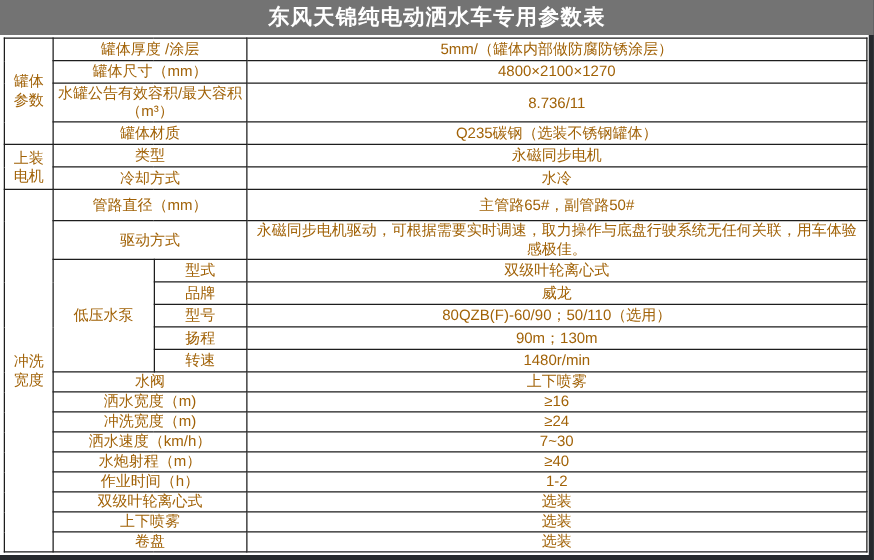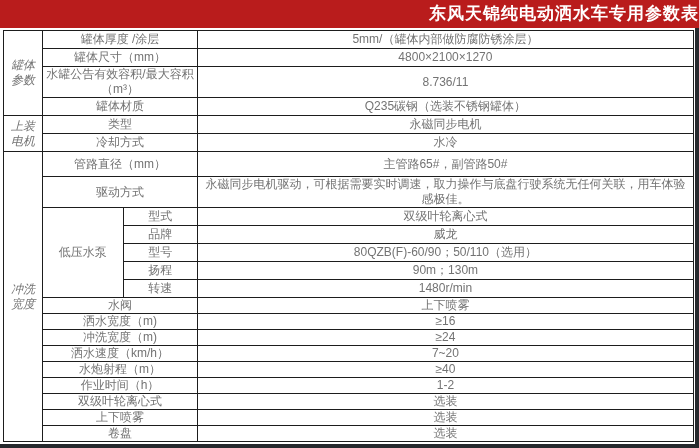--- a/index.html
+++ b/index.html
@@ -4,49 +4,49 @@
 <style>
   html, body { margin:0; padding:0; }
   body {
     width:699px; height:448px; overflow:hidden;
     background:#26292d;
     font-family:"Liberation Sans","DejaVu Sans",sans-serif;
   }
   .page { position:relative; width:699px; height:448px; background:#26292d; }
   .title-bar {
     position:absolute; top:0; left:0; width:699px; height:28px;
-    background:#b91c1c; color:#ffffff;
-    font-size:17px; font-weight:bold; line-height:28px; text-align:right;
+    background:#737373; color:#ffffff;
+    font-size:17px; font-weight:bold; line-height:28px; text-align:center;
     letter-spacing:1px;
   }
   .content {
     position:absolute; top:28px; left:0; width:695px; height:416px;
     background:#ffffff;
   }
   table.spec {
     border-collapse:collapse; table-layout:fixed;
     margin:2px 0 0 3px; width:691px;
   }
   table.spec td {
     border:1px solid #1d1d1d;
-    font-size:12px; color:#737373;
+    font-size:12px; color:#a16207;
     text-align:center; vertical-align:middle;
     padding:0 3px; line-height:1.25;
     overflow:hidden;
   }
   col.c-group { width:39px; }
   col.c-sub1  { width:80px; }
   col.c-sub2  { width:74px; }
   col.c-value { width:494px; }
   tr.h18 { height:18px; }
   tr.h25 { height:25px; }
   tr.h30 { height:30px; }
   tr.h31 { height:19px; }
   tr.h16 { height:16px; }
-  td.group { font-weight:normal;font-style:italic; }
+  td.group { font-weight:normal; }
 </style>
 </head>
 <body>
 
 <div class="page">
   <div class="title-bar">东风天锦纯电动洒水车专用参数表</div>
 
   <div class="content">
     <table class="spec">
       <colgroup>
@@ -122,21 +122,21 @@
         <tr class="h16">
           <td colspan="2">洒水宽度（m)</td>
           <td>≥16</td>
         </tr>
         <tr class="h16">
           <td colspan="2">冲洗宽度（m)</td>
           <td>≥24</td>
         </tr>
         <tr class="h16">
           <td colspan="2">洒水速度（km/h）</td>
-          <td>7~20</td>
+          <td>7~30</td>
         </tr>
         <tr class="h16">
           <td colspan="2">水炮射程（m）</td>
           <td>≥40</td>
         </tr>
         <tr class="h16">
           <td colspan="2">作业时间（h）</td>
           <td>1-2</td>
         </tr>
         <tr class="h16">

